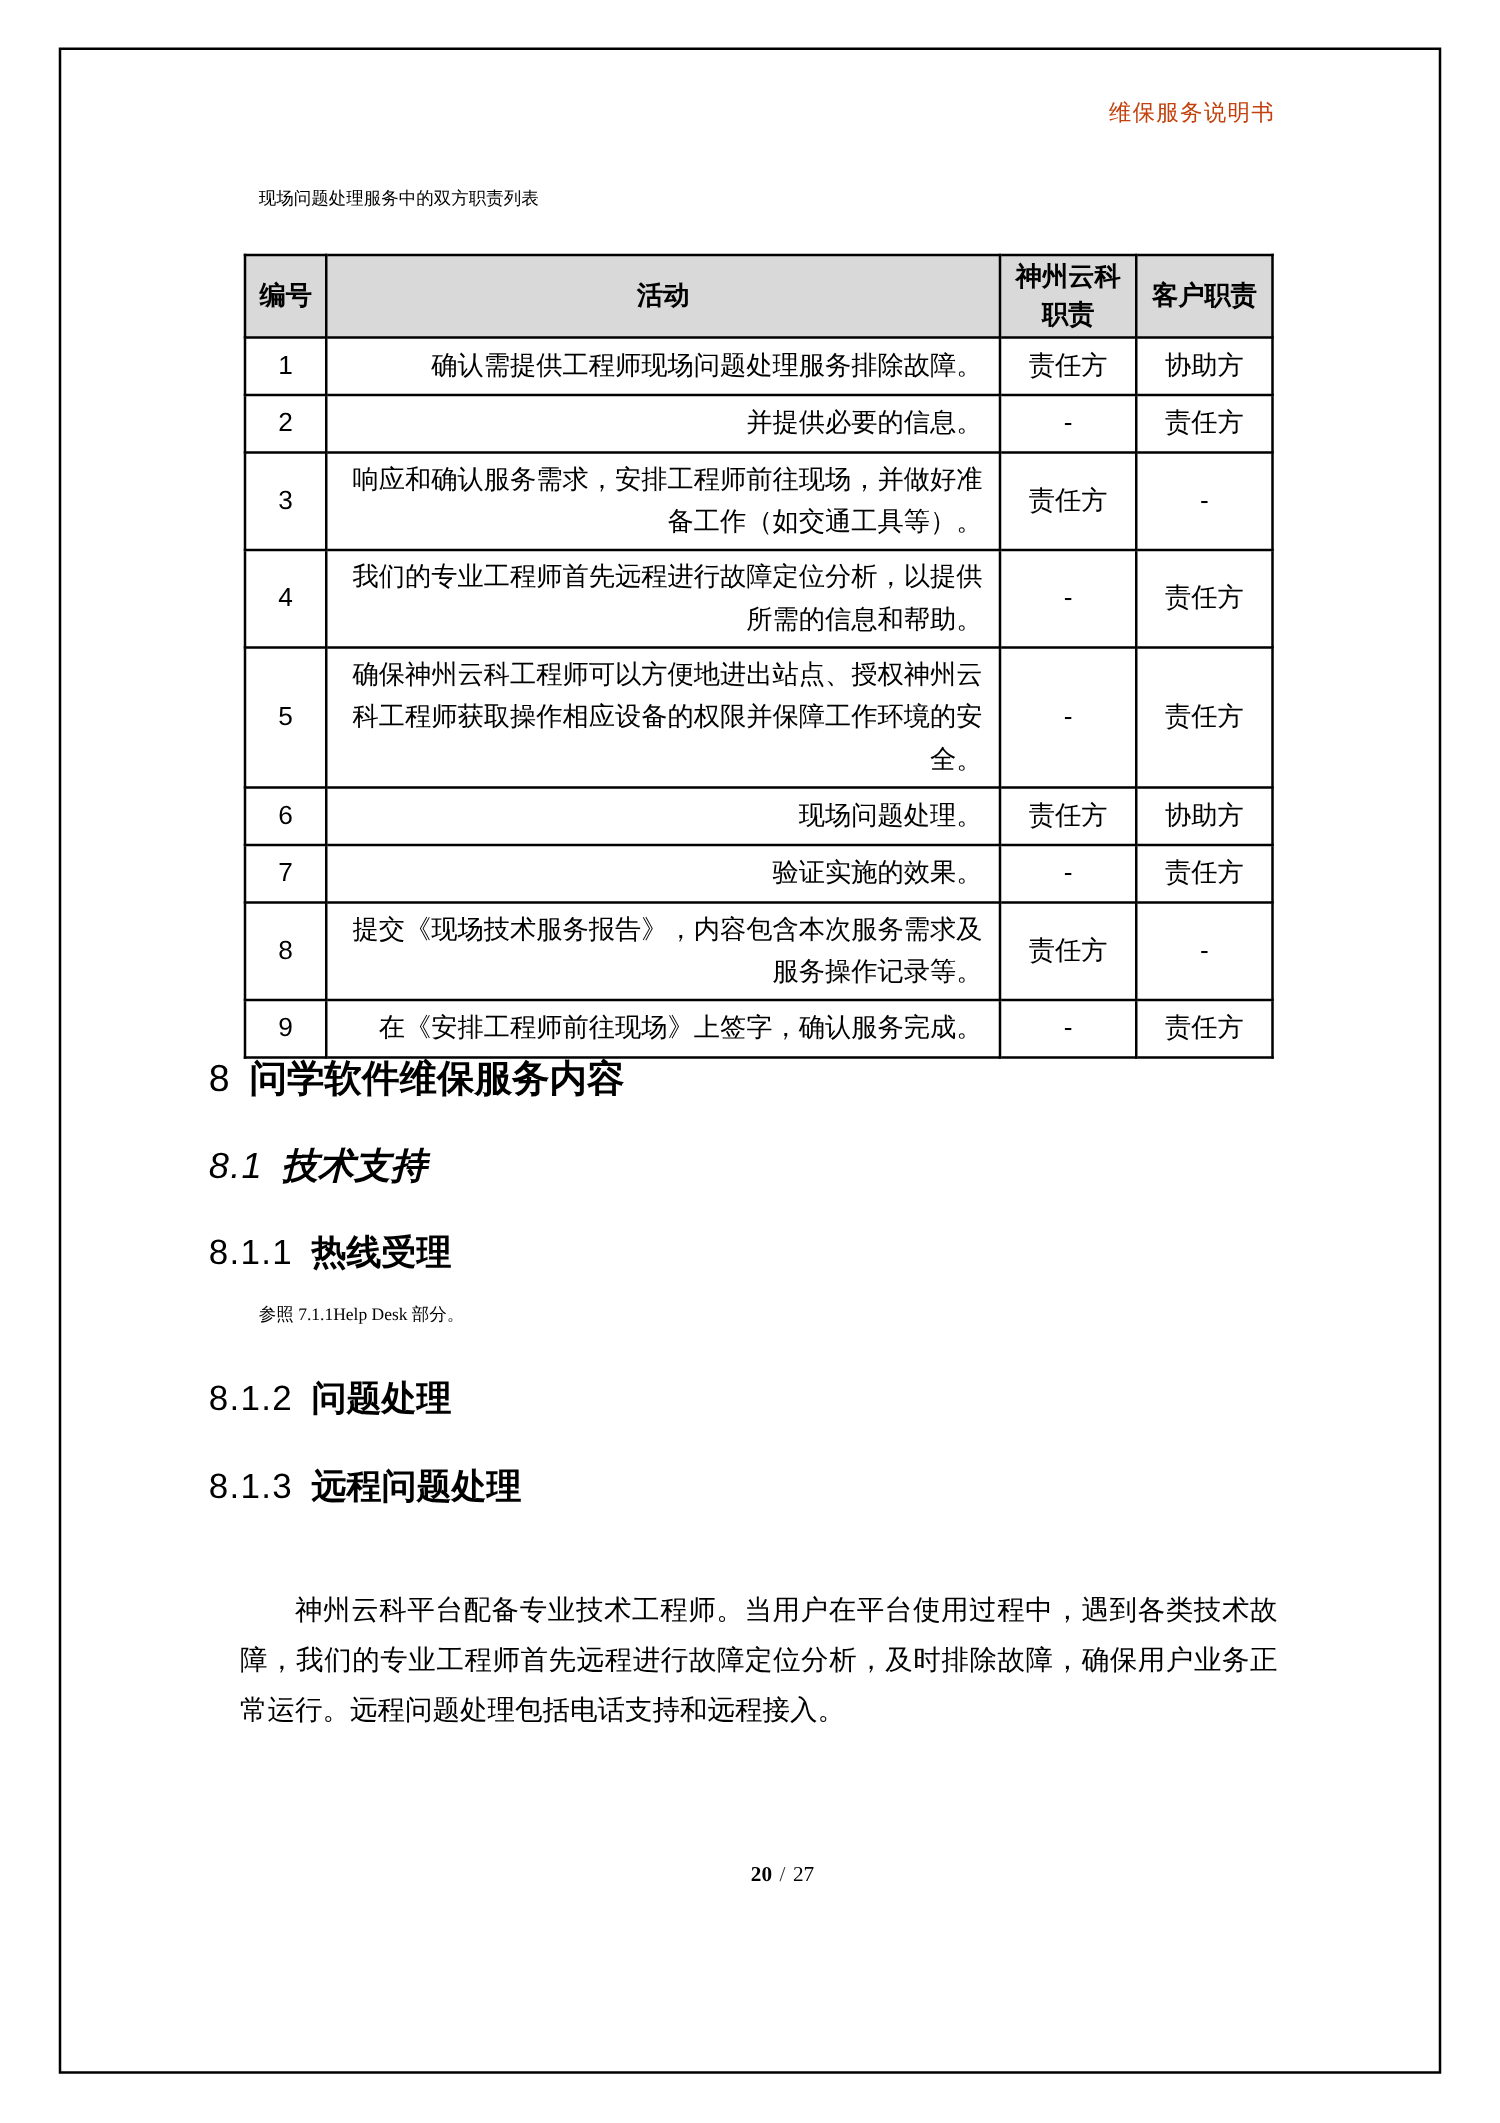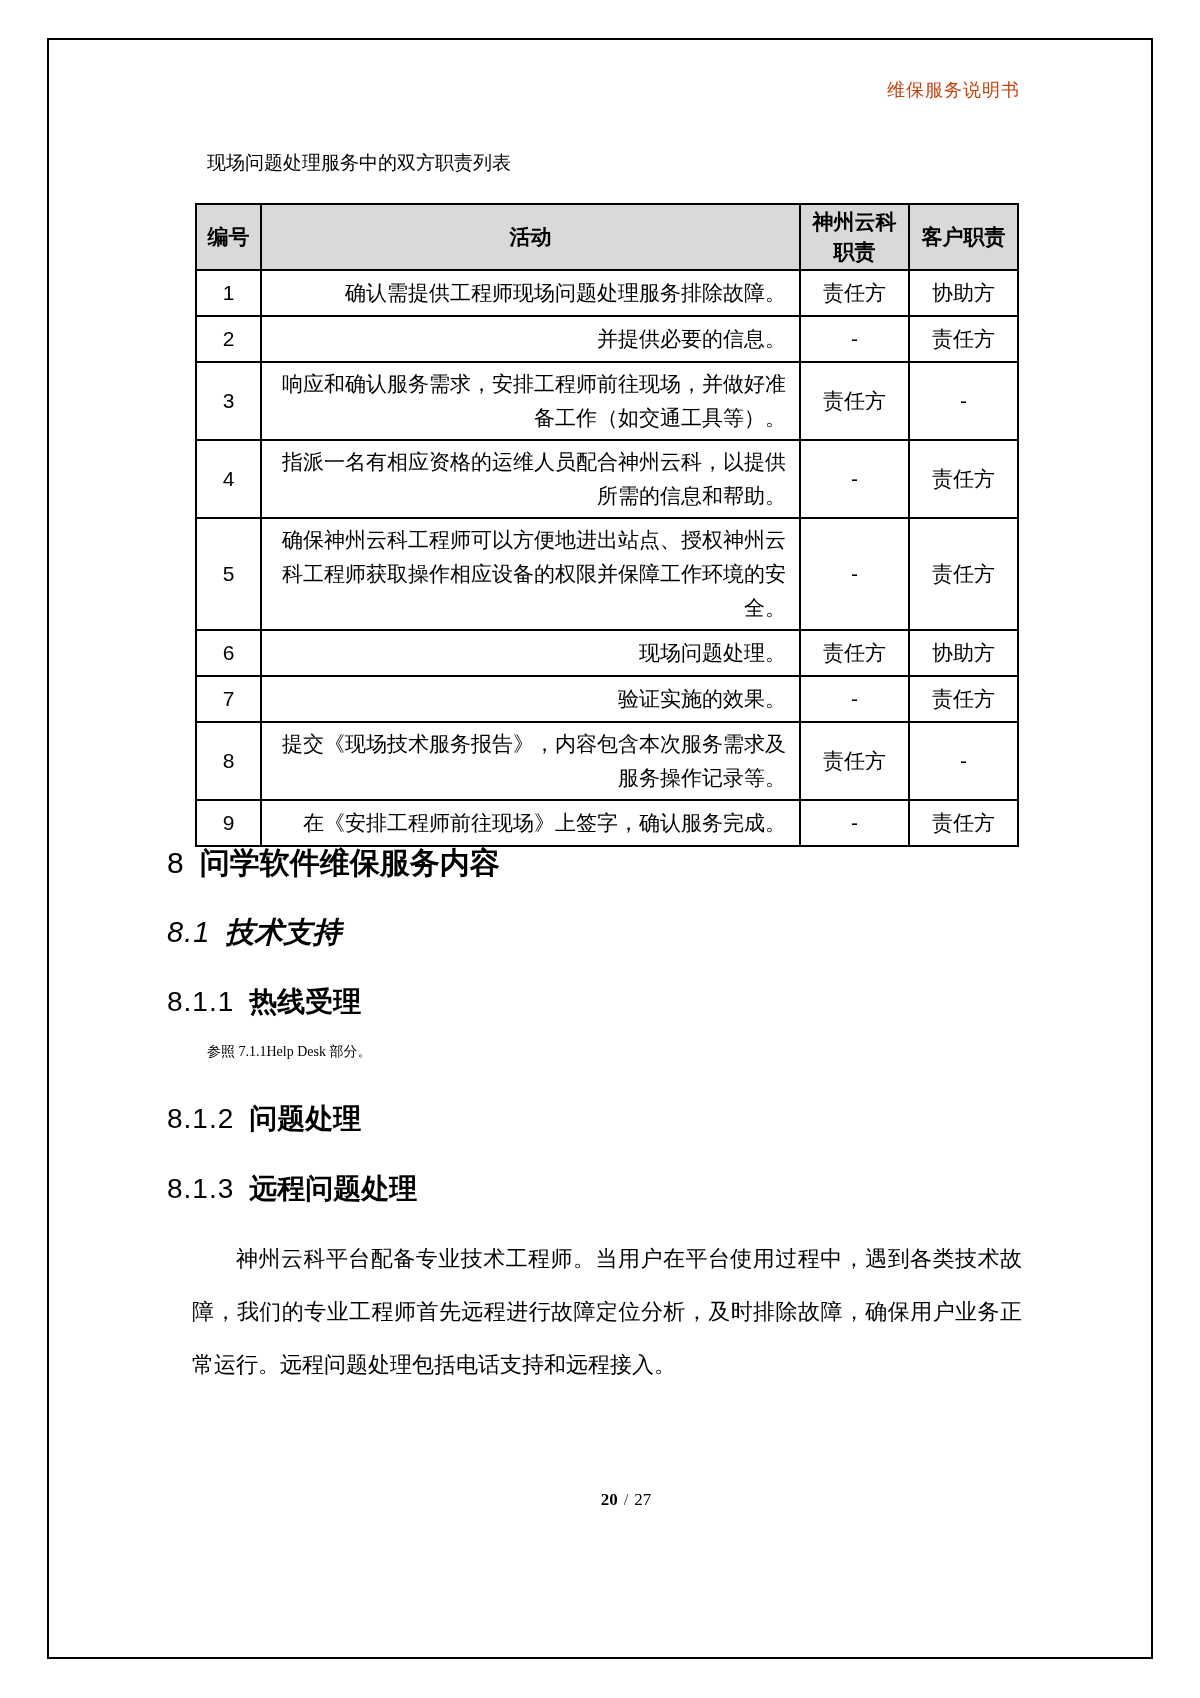--- a/index.html
+++ b/index.html
@@ -21,21 +21,21 @@
     position: absolute;
     top: 78px; right: 180px;
     font-family: "Liberation Serif", serif;
     font-size: 18px;
     letter-spacing: 1px;
     color: #c2410c;
   }
   .table-caption {
     position: absolute;
     left: 207px; top: 150px;
-    font-size: 19px;
+    font-size: 14px;
   }
   table.resp-table {
     position: absolute;
     left: 195px; top: 203px;
     width: 822px;
     border-collapse: collapse;
     table-layout: fixed;
     font-size: 21px;
     padding-left: 18px;
   }
@@ -69,24 +69,24 @@
   #sec-8-1-3{ top: 1170px; font-size: 28px; }
 
   .ref-line {
     position: absolute;
     left: 207px; top: 1043px;
     font-family: "Liberation Serif", serif;
     font-size: 14px;
   }
   .body-paragraph {
     position: absolute;
-    left: 192px; top: 1232px;
+    left: 192px; top: 1268px;
     width: 830px;
     font-size: 22px;
-    line-height: 53px;
+    line-height: 40px;
     text-align: justify;
     text-indent: 44px;
   }
   .page-footer {
     position: absolute;
     left: 195px; top: 1490px;
     width: 822px;
     text-align: center;
     font-family: "Liberation Serif", serif;
     font-size: 17px;
@@ -132,21 +132,21 @@
       <td class="c">责任方</td>
     </tr>
     <tr class="rh2">
       <td class="c">3</td>
       <td class="act">响应和确认服务需求，安排工程师前往现场，并做好准备工作（如交通工具等）。</td>
       <td class="c">责任方</td>
       <td class="c">-</td>
     </tr>
     <tr class="rh2">
       <td class="c">4</td>
-      <td class="act">指派一名有相应资格的运维人员配合神州云科，以提供所需的信息和帮助。</td>
+      <td class="act">我们的专业工程师首先远程进行故障定位分析，以提供所需的信息和帮助。</td>
       <td class="c">-</td>
       <td class="c">责任方</td>
     </tr>
     <tr class="rh3">
       <td class="c">5</td>
       <td class="act">确保神州云科工程师可以方便地进出站点、授权神州云科工程师获取操作相应设备的权限并保障工作环境的安全。</td>
       <td class="c">-</td>
       <td class="c">责任方</td>
     </tr>
     <tr class="rh1">

